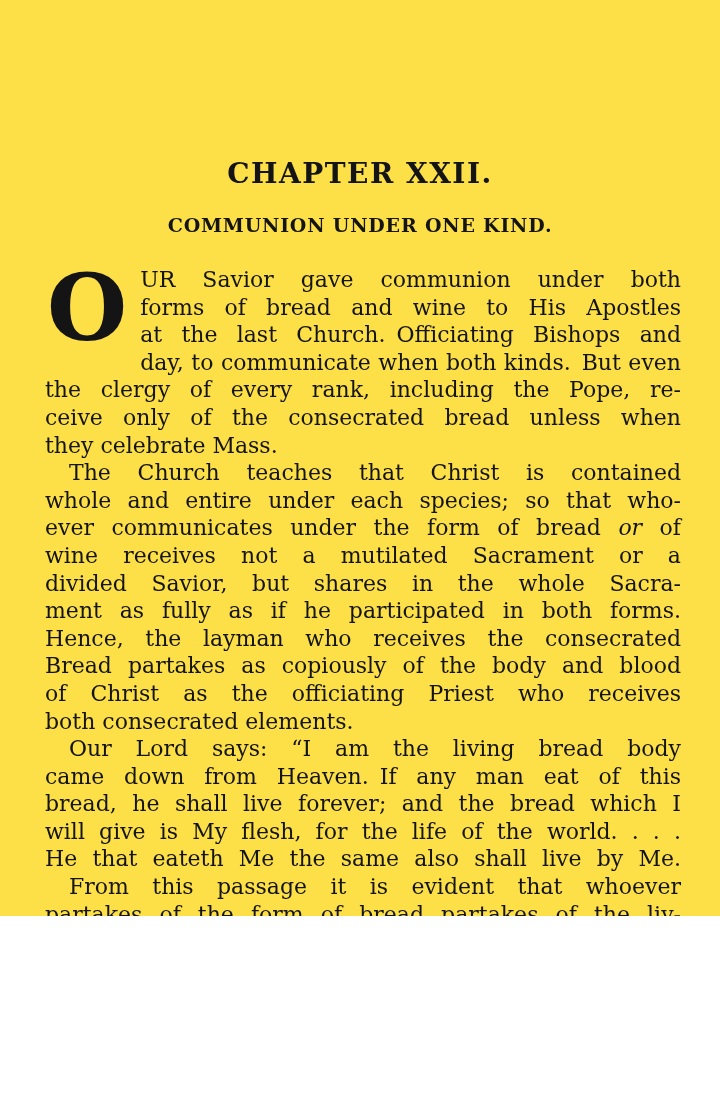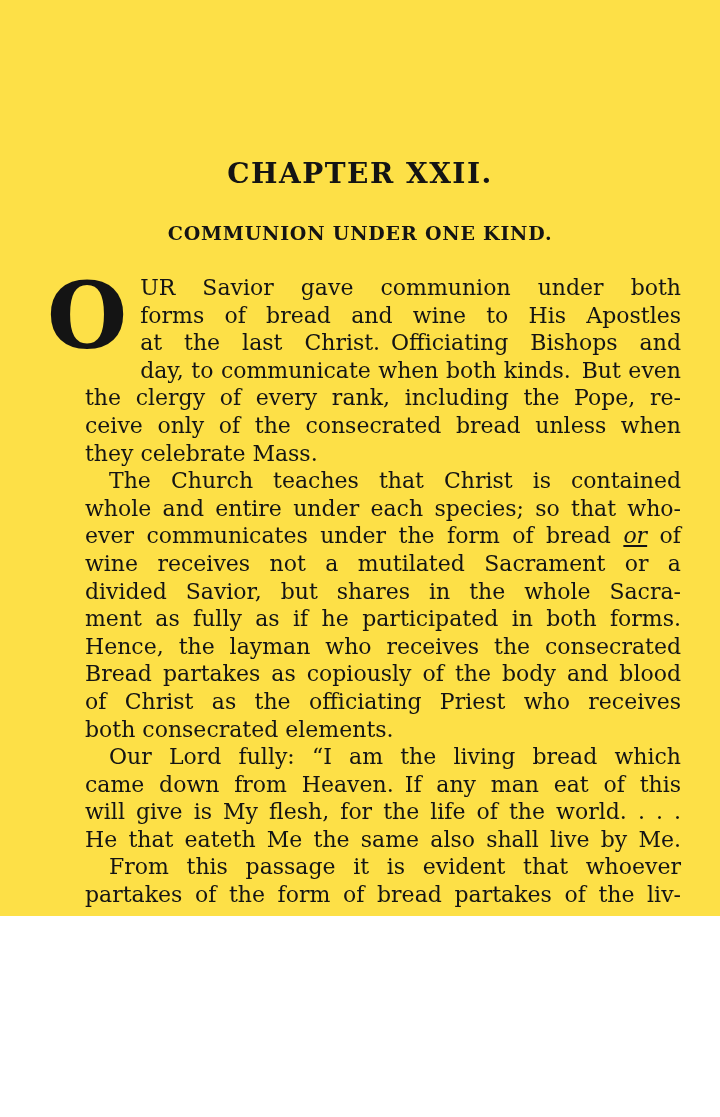--- a/index.html
+++ b/index.html
@@ -15,41 +15,40 @@
   .title {
     margin: 0;
     padding-top: 158px;
     text-align: center;
     font-size: 28px;
     line-height: 32px;
     font-weight: bold;
     letter-spacing: 1.5px;
   }
   .subtitle {
-    margin: 32px 0 0 0;
+    margin: 24px 0 0 0;
     text-align: center;
     font-size: 19px;
     line-height: 22px;
     font-weight: bold;
     letter-spacing: 0.8px;
   }
   .bodytext {
     margin: 30px 39px 0 45px;
     font-size: 22px;
     line-height: 27.6px;
   }
   .para { margin: 0; }
   .tline {
     text-align: justify;
     text-align-last: justify;
-    margin-left: 40px;
   }
   .tline.last { text-align-last: left; }
   .tline.ind { text-indent: 24px; }
-  .it { font-style: italic; text-decoration: underline; }
+  .it { font-style: italic; }
   .dropcap {
     float: left;
     font-weight: bold;
     font-size: 92px;
     line-height: 80px;
     height: 82px;
     margin: 2px 13px 0 2px;
   }
   .footnote {
     margin: 12px 40px 0 55px;
@@ -89,21 +88,21 @@
 
   <h2 class="subtitle">COMMUNION UNDER ONE KIND.</h2>
 
   <div class="bodytext">
 
     <div class="para">
       <span class="dropcap">O</span>
       <div>
           <div class="tline"><span>UR Savior gave communion under both</span></div>
           <div class="tline"><span>forms of bread and wine to His Apostles</span></div>
-          <div class="tline"><span>at the last Christ. Officiating Bishops and</span></div>
+          <div class="tline"><span>at the last Church. Officiating Bishops and</span></div>
           <div class="tline"><span>day, to communicate when both kinds. But even</span></div>
           <div class="tline"><span>the clergy of every rank, including the Pope, re-</span></div>
           <div class="tline"><span>ceive only of the consecrated bread unless when</span></div>
           <div class="tline last"><span>they celebrate Mass.</span></div>
         </div>
     </div>
 
     <div class="para">
         <div class="tline ind"><span>The Church teaches that Christ is contained</span></div>
         <div class="tline"><span>whole and entire under each species; so that who-</span></div>
@@ -111,22 +110,23 @@
         <div class="tline"><span>wine receives not a mutilated Sacrament or a</span></div>
         <div class="tline"><span>divided Savior, but shares in the whole Sacra-</span></div>
         <div class="tline"><span>ment as fully as if he participated in both forms.</span></div>
         <div class="tline"><span>Hence, the layman who receives the consecrated</span></div>
         <div class="tline"><span>Bread partakes as copiously of the body and blood</span></div>
         <div class="tline"><span>of Christ as the officiating Priest who receives</span></div>
         <div class="tline last"><span>both consecrated elements.</span></div>
       </div>
 
     <div class="para">
-        <div class="tline ind"><span>Our Lord fully: “I am the living bread which</span></div>
+        <div class="tline ind"><span>Our Lord says: “I am the living bread body</span></div>
         <div class="tline"><span>came down from Heaven. If any man eat of this</span></div>
+        <div class="tline"><span>bread, he shall live forever; and the bread which I</span></div>
         <div class="tline"><span>will give is My flesh, for the life of the world. . . .</span></div>
         <div class="tline"><span>He that eateth Me the same also shall live by Me.</span></div>
       </div>
 
     <div class="para">
         <div class="tline ind"><span>From this passage it is evident that whoever</span></div>
         <div class="tline"><span>partakes of the form of bread partakes of the liv-</span></div>
       </div>
 
   </div>

